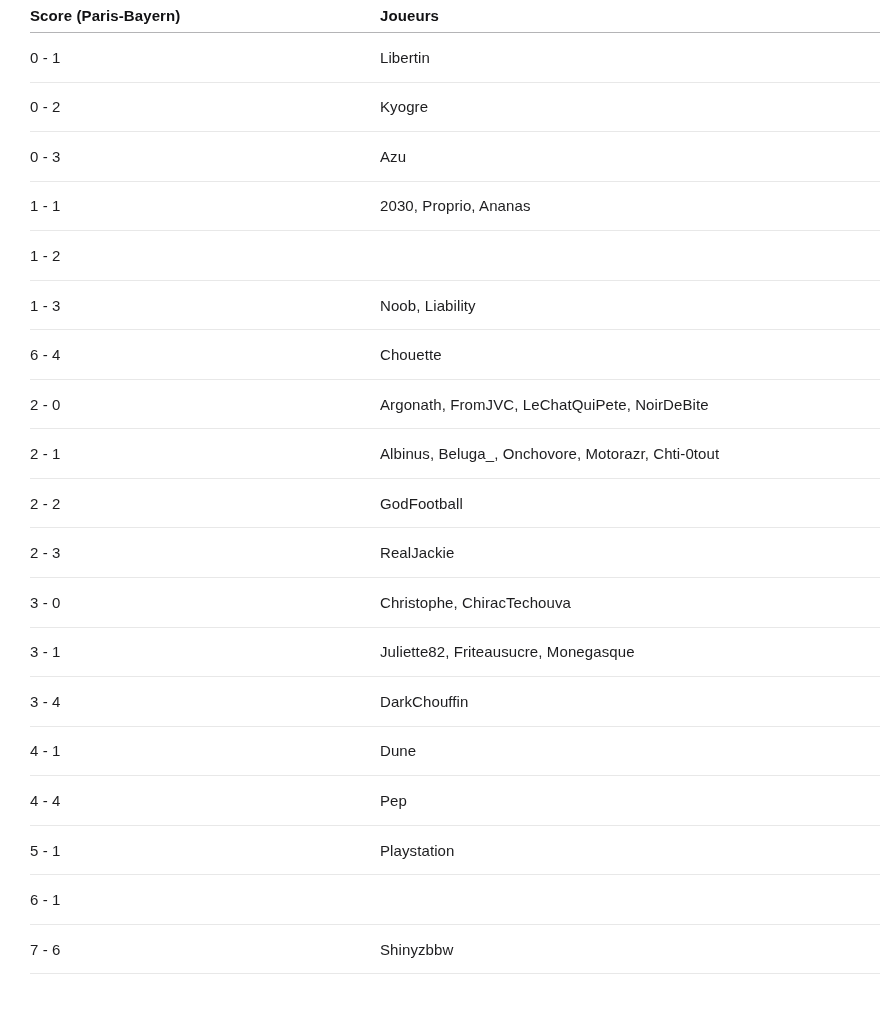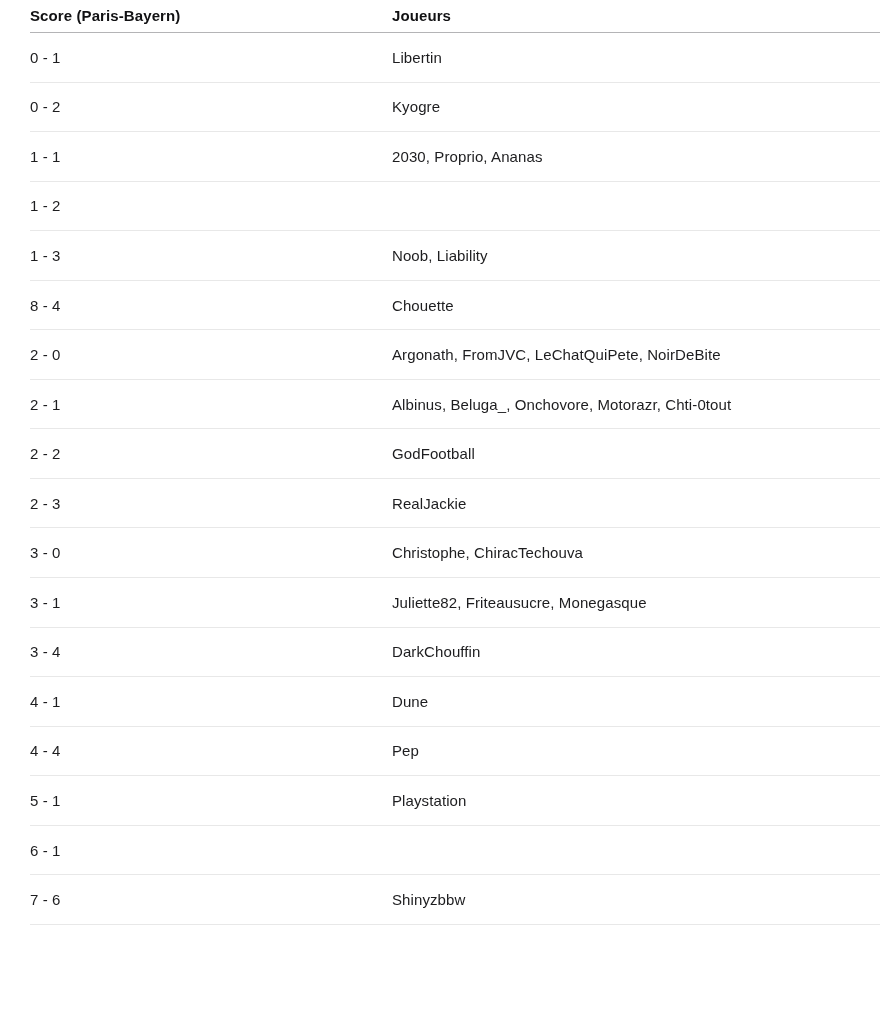--- a/index.html
+++ b/index.html
@@ -18,21 +18,20 @@
     height: 1024px;
   }
   .row {
     display: flex;
     align-items: center;
     margin-left: 30px;
     height: 49.55px;
     border-bottom: 1px solid #e8e8e8;
     font-size: 15px;
     letter-spacing: 0.1px;
-    gap: 12px;
   }
   .row.header {
     height: 33px;
     align-items: flex-start;
     padding-top: 7px;
     font-weight: 700;
     border-bottom: 1px solid #b4b4b6;
     color: #111113;
   }
   .cell { white-space: nowrap; overflow: hidden; }
@@ -50,32 +49,36 @@
   <div>
       <div class="row">
         <div class="cell cell-score">0 - 1</div>
         <div class="cell cell-joueurs">Libertin</div>
       </div>
       <div class="row">
         <div class="cell cell-score">0 - 2</div>
         <div class="cell cell-joueurs">Kyogre</div>
       </div>
       <div class="row">
+        <div class="cell cell-score">0 - 3</div>
+        <div class="cell cell-joueurs">Azu</div>
+      </div>
+      <div class="row">
         <div class="cell cell-score">1 - 1</div>
         <div class="cell cell-joueurs">2030, Proprio, Ananas</div>
       </div>
       <div class="row">
         <div class="cell cell-score">1 - 2</div>
       </div>
       <div class="row">
         <div class="cell cell-score">1 - 3</div>
         <div class="cell cell-joueurs">Noob, Liability</div>
       </div>
       <div class="row">
-        <div class="cell cell-score">8 - 4</div>
+        <div class="cell cell-score">6 - 4</div>
         <div class="cell cell-joueurs">Chouette</div>
       </div>
       <div class="row">
         <div class="cell cell-score">2 - 0</div>
         <div class="cell cell-joueurs">Argonath, FromJVC, LeChatQuiPete, NoirDeBite</div>
       </div>
       <div class="row">
         <div class="cell cell-score">2 - 1</div>
         <div class="cell cell-joueurs">Albinus, Beluga_, Onchovore, Motorazr, Chti-0tout</div>
       </div>

